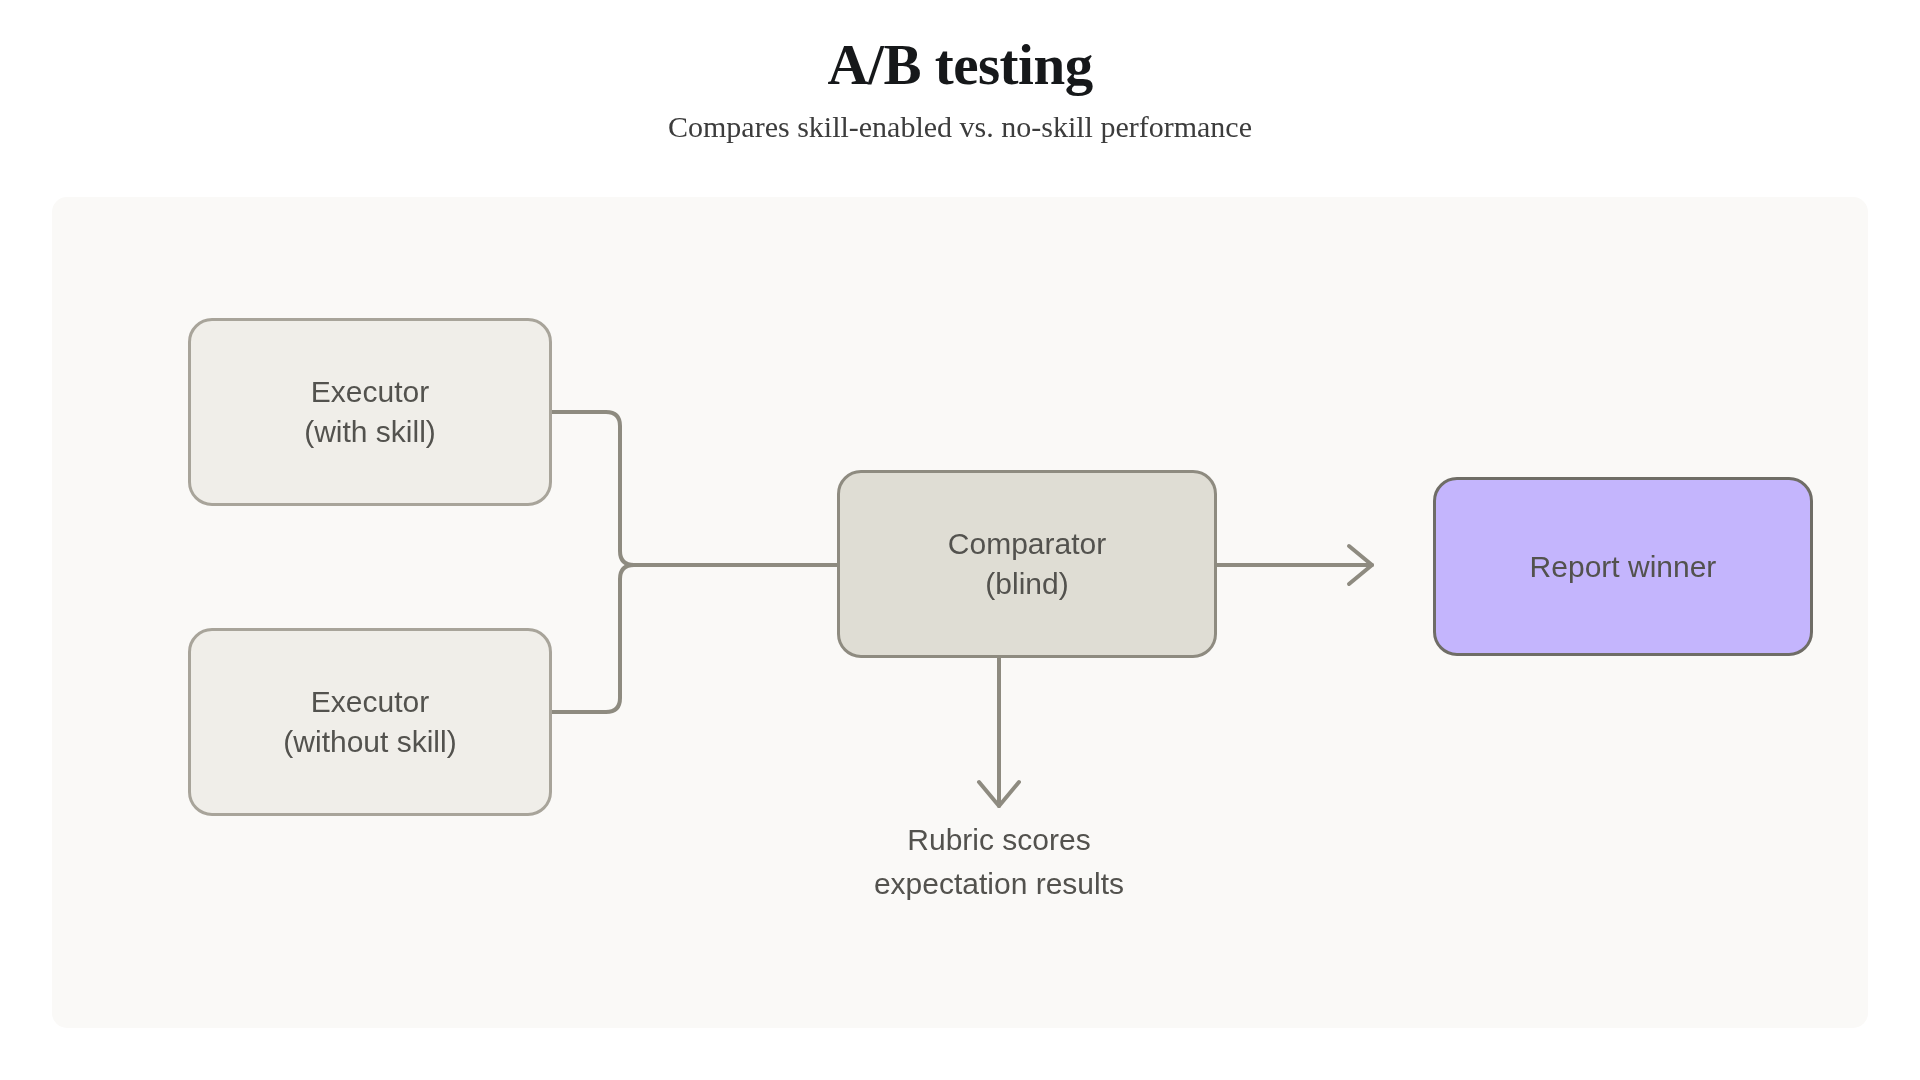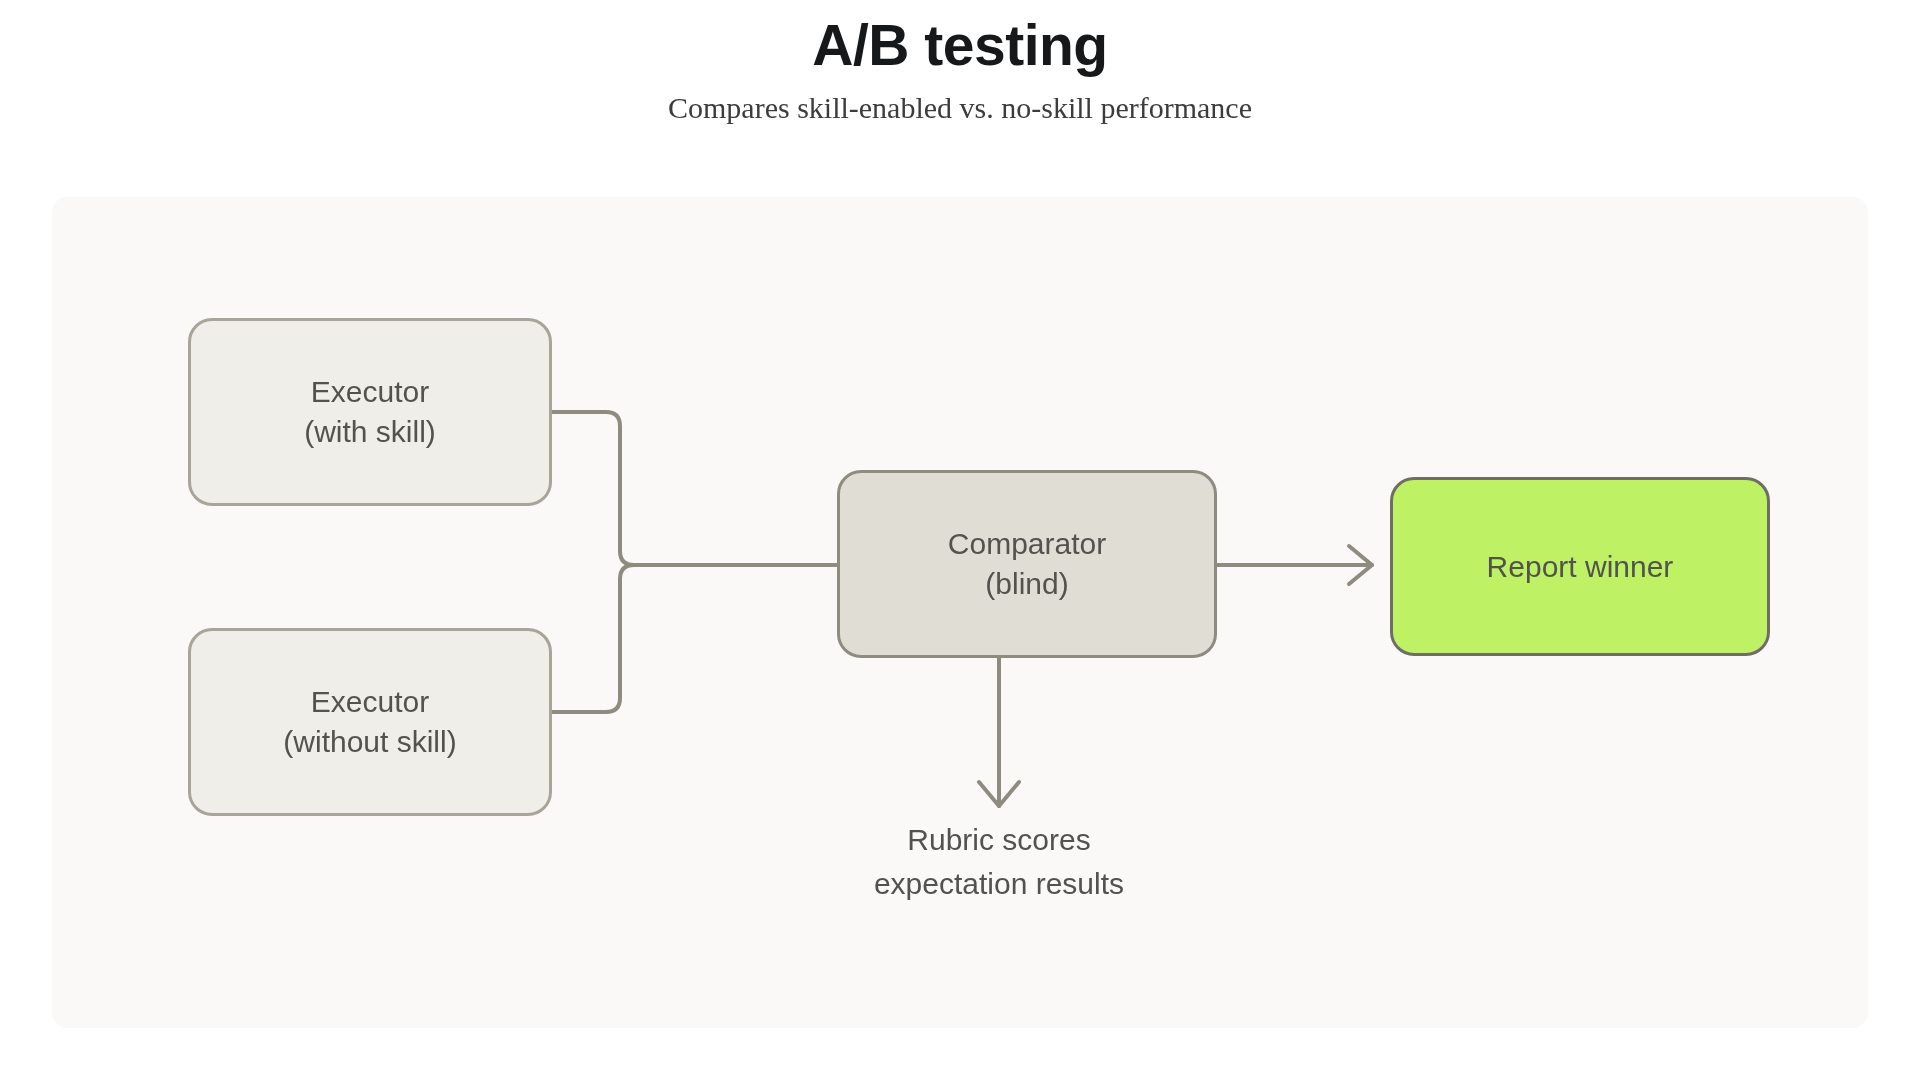--- a/index.html
+++ b/index.html
@@ -20,22 +20,22 @@
   
   #header {
     position: absolute;
     top: 0;
     left: 0;
     width: 1920px;
     text-align: center;
   }
   #page-title {
     margin: 0;
-    padding-top: 15px;
-    font-family: Liberation Sans, sans-serif;
+    padding-top: 34px;
+    font-family: Liberation Serif, serif;
     font-size: 57px;
     font-weight: 600;
     letter-spacing: -0.5px;
     color: #16181a;
     line-height: 1.08;
   }
   #page-subtitle {
     margin: 0;
     padding-top: 14px;
     font-family: "Liberation Serif", serif;
@@ -96,25 +96,25 @@
     left: 808px;
     top: 470px;
     width: 380px;
     height: 188px;
     background: #dfddd4;
     border-color: #8e8b80;
     border-width: 3px;
     margin-left: 29px;
   }
   #node-report-winner {
-    left: 1390px;
+    left: 1433px;
     top: 477px;
     width: 380px;
     height: 179px;
-    background: #bef264;
+    background: #c4b5fd;
     border-color: #6f6d66;
     border-width: 3px;
   }
 
   
   #edge-layer {
     position: absolute;
     left: 0;
     top: 0;
     width: 1920px;

